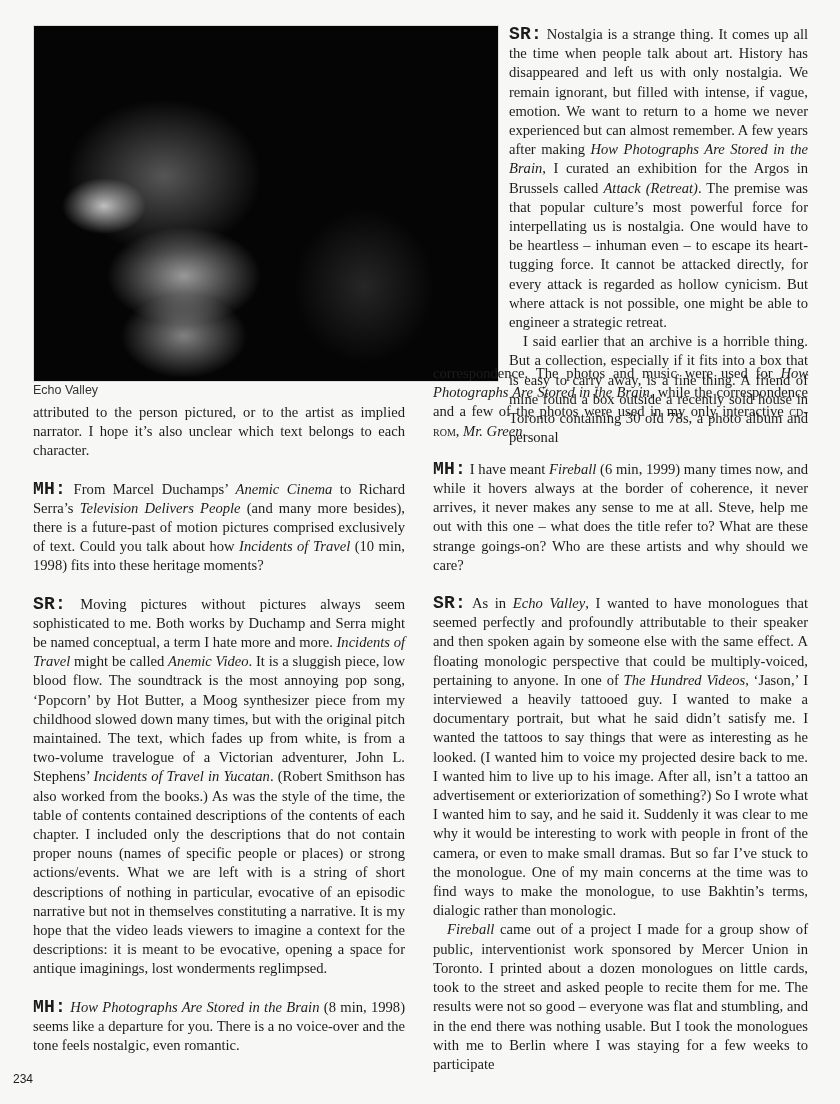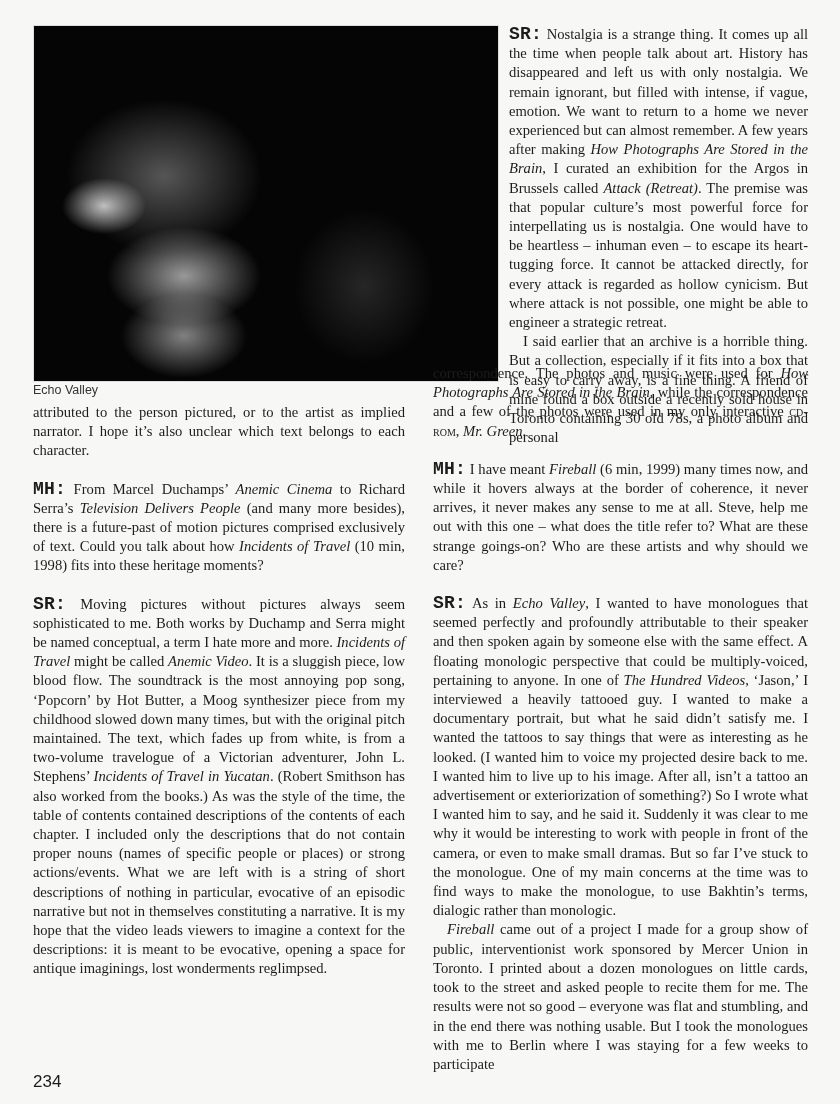--- a/index.html
+++ b/index.html
@@ -36,22 +36,22 @@
   .spk {
     font-family: Liberation Mono, monospace;
     font-weight: bold; font-size: 18px; letter-spacing: 0.2px;
   }
   em { font-style: italic; }
   .sc { font-variant: small-caps; }
   .left-top { left: 33px; top: 403px; width: 372px; }
   .right-top { left: 509px; top: 25px; width: 299px; }
   .right-main { left: 433px; top: 364px; width: 375px; }
   .pageno {
-    position: absolute; left: 33px; top: 1072px;
-    font-family: "Liberation Sans", "DejaVu Sans", sans-serif; font-size: 17px; text-align: right;
+    position: absolute; left: 13px; top: 1072px;
+    font-family: "Liberation Sans", "DejaVu Sans", sans-serif; font-size: 12px; text-align: right;
   }
 </style>
 </head>
 <body>
 
 <div class="photo" title="Black-and-white photograph of a face in profile, looking down, lit from the left"></div>
 <div class="caption">Echo Valley</div>
 
 <div class="col right-top">
   <p><span class="spk">SR:</span><span> Nostalgia is a strange thing. It comes up all the time when people talk about art. History has disappeared and left us with only nostalgia. We remain ignorant, but filled with intense, if vague, emotion. We want to return to a home we never experienced but can almost remember. A few years after making </span><em>How Photographs Are Stored in the Brain</em><span>, I curated an exhibition for the Argos in Brussels called </span><em>Attack (Retreat)</em><span>. The premise was that popular culture’s most powerful force for interpellating us is nostalgia. One would have to be heartless – inhuman even – to escape its heart-tugging force. It cannot be attacked directly, for every attack is regarded as hollow cynicism. But where attack is not possible, one might be able to engineer a strategic retreat.</span></p>
@@ -67,15 +67,16 @@
   <p class="indent"><em>Fireball</em><span> came out of a project I made for a group show of public, interventionist work sponsored by Mercer Union in Toronto. I printed about a dozen monologues on little cards, took to the street and asked people to recite them for me. The results were not so good – everyone was flat and stumbling, and in the end there was nothing usable. But I took the monologues with me to Berlin where I was staying for a few weeks to participate</span></p>
 </div>
 
 <div class="col left-top">
   <p>attributed to the person pictured, or to the artist as implied narrator. I hope it’s also unclear which text belongs to each character.</p>
 
   <p class="gap"><span class="spk">MH:</span><span> From Marcel Duchamps’ </span><em>Anemic Cinema</em><span> to Richard Serra’s </span><em>Television Delivers People</em><span> (and many more besides), there is a future-past of motion pictures comprised exclusively of text. Could you talk about how </span><em>Incidents of Travel</em><span> (10 min, 1998) fits into these heritage moments?</span></p>
 
   <p class="gap"><span class="spk">SR:</span><span> Moving pictures without pictures always seem sophisticated to me. Both works by Duchamp and Serra might be named conceptual, a term I hate more and more. </span><em>Incidents of Travel</em><span> might be called </span><em>Anemic Video</em><span>. It is a sluggish piece, low blood flow. The soundtrack is the most annoying pop song, ‘Popcorn’ by Hot Butter, a Moog synthesizer piece from my childhood slowed down many times, but with the original pitch maintained. The text, which fades up from white, is from a two-volume travelogue of a Victorian adventurer, John L. Stephens’ </span><em>Incidents of Travel in Yucatan</em><span>. (Robert Smithson has also worked from the books.) As was the style of the time, the table of contents contained descriptions of the contents of each chapter. I included only the descriptions that do not contain proper nouns (names of specific people or places) or strong actions/events. What we are left with is a string of short descriptions of nothing in particular, evocative of an episodic narrative but not in themselves constituting a narrative. It is my hope that the video leads viewers to imagine a context for the descriptions: it is meant to be evocative, opening a space for antique imaginings, lost wonderments reglimpsed.</span></p>
 
+  <p class="gap"><span class="spk">MH:</span><span> </span><em>How Photographs Are Stored in the Brain</em><span> (8 min, 1998) seems like a departure for you. There is a no voice-over and the tone feels nostalgic, even romantic.</span></p>
 </div>
 
 <div class="pageno">234</div>
 
 </body></html>

